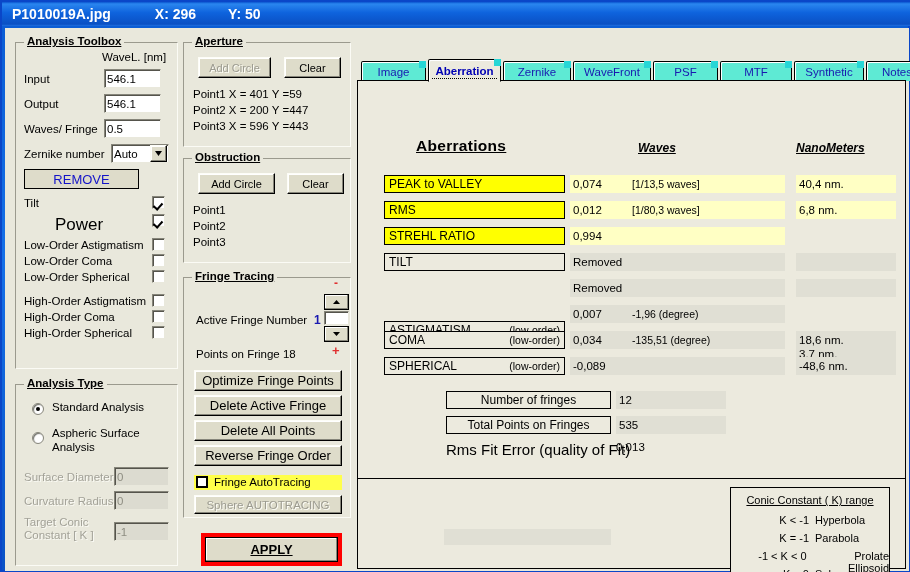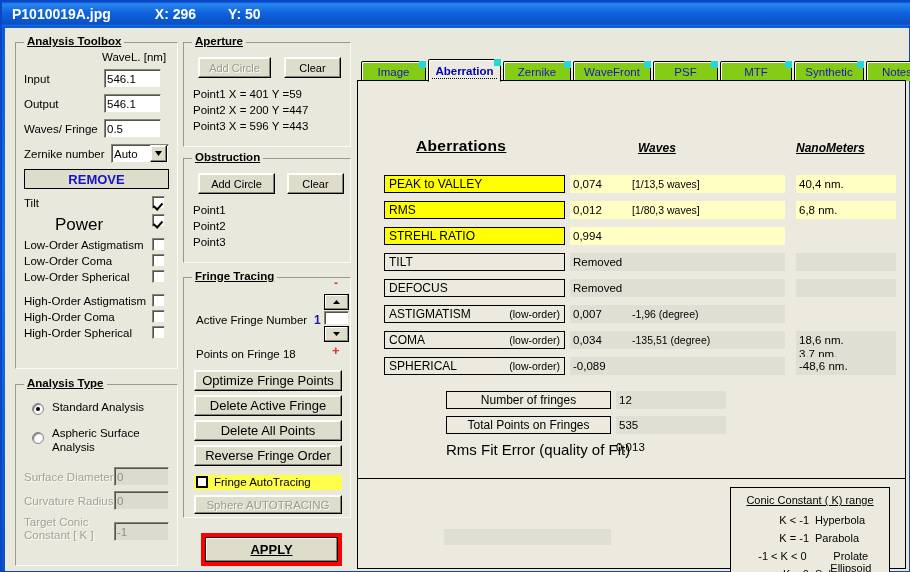--- a/index.html
+++ b/index.html
@@ -86,21 +86,21 @@
     border-radius:50%;background:#000;
   }
 
   
   .tabhost{
     position:absolute;left:352px;top:31px;width:549px;height:510px;
   }
   .tabstrip{position:absolute;left:0;top:0;width:549px;height:22px;}
   .tab{
     position:absolute;top:2px;height:20px;
-    background:#84cc16;
+    background:#5eead4;
     border:1px solid #000;border-bottom:none;
     box-shadow: inset 1px 1px 0 #fff;
     box-sizing:border-box;
     display:flex;align-items:center;justify-content:center;
     font-size:11.5px;color:#1919b0;
     border-radius:2px 2px 0 0;
   }
   .tab .corner{
     position:absolute;right:-1px;top:-1px;width:7px;height:7px;
     background:#27d6d6;
@@ -158,21 +158,21 @@
 
   .conicbox{
     position:absolute;left:372px;top:406px;width:160px;height:116px;
     border:1px solid #000;background:#eceade;box-sizing:border-box;
     font-size:11px;
   }
   .conicbox .ct{position:absolute;top:6px;left:0;right:0;text-align:center;
     text-decoration:underline;font-size:11px;}
   .cr{position:absolute;left:0;right:0;font-size:11px;display:flex;}
   .cr .k{width:78px;text-align:right;padding-right:6px;}
-  .cr .d{text-align:center;}
+  .cr .d{text-align:right;}
 
   .bestfit{
     position:absolute;left:86px;top:20px;width:167px;height:17px;
     background:#b0aea2;border:1px solid #55544c;
     box-shadow: inset 1px 1px 0 #d6d5c9, inset -1px -1px 0 #84837a;
     box-sizing:border-box;display:flex;align-items:center;justify-content:center;
     font-size:11.5px;font-weight:bold;color:#d5d4c8;text-shadow:1px 1px 0 #f0efe4;
   }
   .bestfit-val{
     position:absolute;left:86px;top:43px;width:167px;height:16px;background:#e0dfd4;
@@ -231,21 +231,21 @@
       <span class="lbl" style="left:8px;top:105px;font-size:11.5px;">Zernike number</span>
       <div class="field" style="left:95px;top:101px;width:58px;height:19px;padding-right:18px;">
         <span>Auto</span>
       </div>
       <div class="btn" style="left:134px;top:102px;width:17px;height:17px;">
         <svg width="7" height="5" viewBox="0 0 7 5">
             <polygon points="0,0 7,0 3.5,5" fill="#000"></polygon>
           </svg>
       </div>
 
-      <div class="btn" style="left:8px;top:126px;width:145px;height:20px;font-weight:bold;font-size:13px;color:#1313c8;border:1px solid #000;box-shadow:none;">REMOVE</div>
+      <div class="btn" style="left:8px;top:126px;width:115px;height:20px;font-weight:normal;font-size:13px;color:#1313c8;border:1px solid #000;box-shadow:none;">REMOVE</div>
 
       <span class="lbl" style="left:8px;top:154px;font-size:11.5px;">Tilt</span>
       <div class="chk on" style="left:136px;top:153px;"></div>
 
       <span class="lbl" style="left:8px;top:172px;font-size:17px;padding-left:31px;">Power</span>
       <div class="chk on" style="left:136px;top:171px;"></div>
 
       <span class="lbl" style="left:8px;top:196px;font-size:11.5px;">Low-Order  Astigmatism</span>
       <div class="chk" style="left:136px;top:195px;"></div>
 
@@ -409,29 +409,26 @@
           </div>
 
         <div class="ab-name" style="top:172px;">
             <span>TILT</span>
           </div>
         <div class="ab-val" style="top:172px;">
             <span>Removed</span>
           </div>
         <div class="ab-nm" style="top:172px;"></div>
 
-        <div class="ab-name" style="top:198px;">
-            <span>DEFOCUS</span>
-          </div>
         <div class="ab-val" style="top:198px;">
             <span>Removed</span>
           </div>
         <div class="ab-nm" style="top:198px;"></div>
 
-        <div class="ab-name" style="top:224px;">
+        <div class="ab-name" style="top:240px;">
             <span>ASTIGMATISM</span>
             <span class="sub">(low-order)</span>
           </div>
         <div class="ab-val" style="top:224px;">
             <span>0,007</span>
             <span class="v2">-1,96  (degree)</span>
           </div>
         <div class="ab-nm" style="top:224px;margin-top:40px;">3,7  nm.</div>
 
         <div class="ab-name" style="top:250px;">

